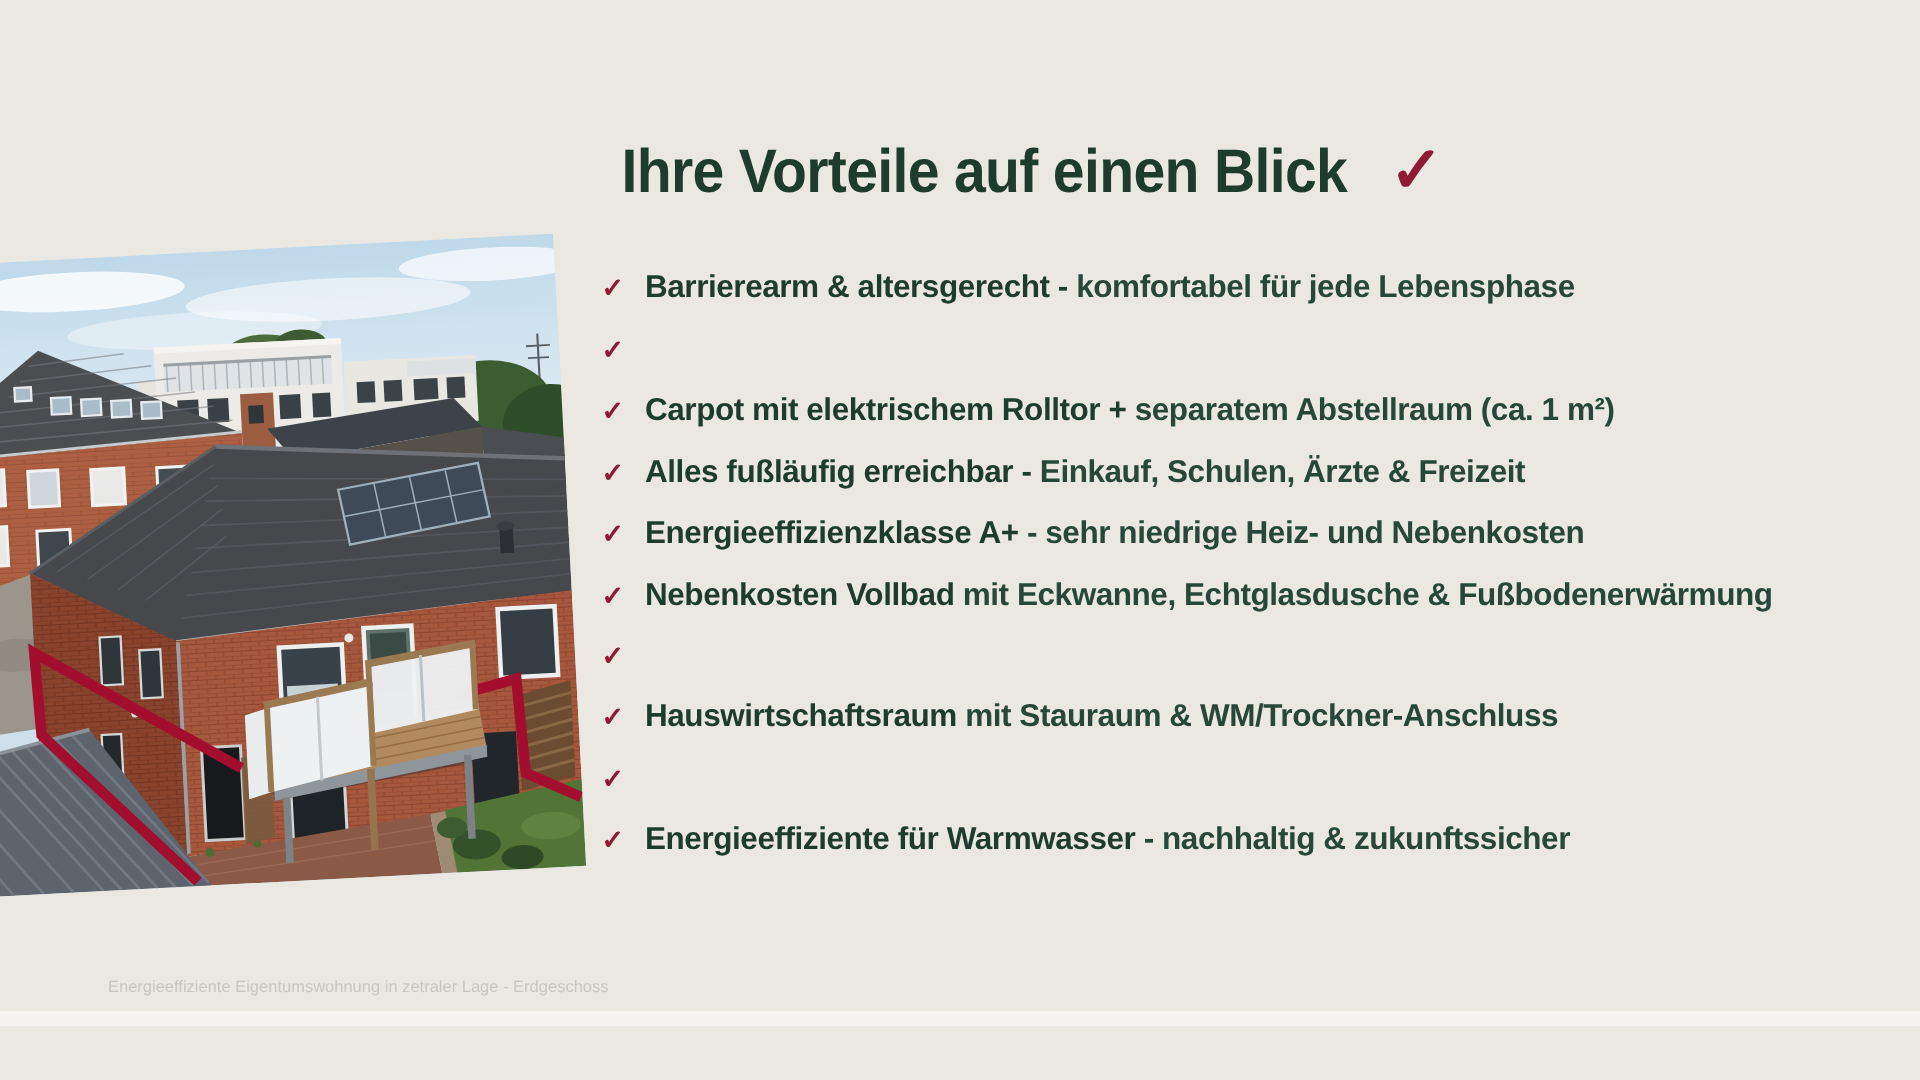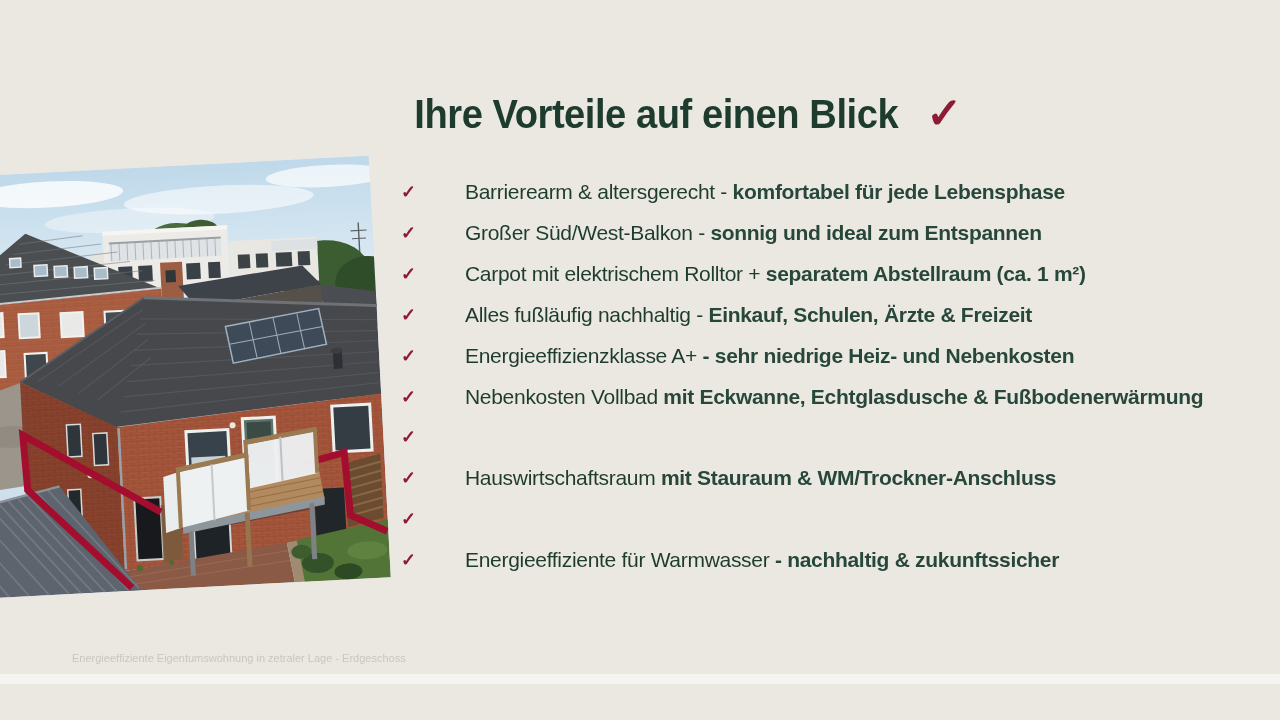--- a/index.html
+++ b/index.html
@@ -21,21 +21,21 @@
     letter-spacing:-0.5px;
   }
   .title-text{display:inline-block;transform:scaleX(0.93);transform-origin:center;}
   .title-check{color:var(--maroon);margin-left:10px;font-size:43px;}
 
   
   .bullets{position:absolute;left:401px;top:172px;}
   .bullet{display:flex;align-items:center;height:40.85px;white-space:nowrap;}
   .bcheck{color:var(--maroon);font-weight:bold;font-size:18px;width:29px;flex:none;}
   .btext{font-size:21px;color:var(--green);letter-spacing:-0.3px;}
-  .blead{font-weight:normal;margin-left:35px;}
+  .blead{font-weight:bold;}
   .brest{font-weight:bold;color:#27473a;}
 
   
   .photo-wrap{
     position:absolute;left:-22px;top:166px;width:402px;height:422px;
     transform:rotate(-3deg);overflow:hidden;background:#cfe0ec;
   }
   .photo-wrap svg{display:block;width:402px;height:422px;}
 
   
@@ -317,31 +317,30 @@
   </div>
 
   <div class="bullets" id="bullets">
     <div class="bullet">
       <span class="bcheck">✓</span>
       <span class="btext"><b class="blead">Barrierearm &amp; altersgerecht -</b> <span class="brest">komfortabel für jede Lebensphase</span></span>
     </div>
 
     <div class="bullet">
       <span class="bcheck">✓</span>
-      <span class="btext"><b class="blead">Großer Süd/West-Balkon -</b> <span class="brest">sonnig und ideal zum Entspannen</span></span>
     </div>
 
     <div class="bullet">
       <span class="bcheck">✓</span>
       <span class="btext"><b class="blead">Carpot mit elektrischem Rolltor +</b> <span class="brest">separatem Abstellraum (ca. 1 m²)</span></span>
     </div>
 
     <div class="bullet">
       <span class="bcheck">✓</span>
-      <span class="btext"><b class="blead">Alles fußläufig nachhaltig -</b> <span class="brest">Einkauf, Schulen, Ärzte &amp; Freizeit</span></span>
+      <span class="btext"><b class="blead">Alles fußläufig erreichbar -</b> <span class="brest">Einkauf, Schulen, Ärzte &amp; Freizeit</span></span>
     </div>
 
     <div class="bullet">
       <span class="bcheck">✓</span>
       <span class="btext"><b class="blead">Energieeffizienzklasse A+</b> <span class="brest">- sehr niedrige Heiz- und Nebenkosten</span></span>
     </div>
 
     <div class="bullet">
       <span class="bcheck">✓</span>
       <span class="btext"><b class="blead">Nebenkosten Vollbad</b> <span class="brest">mit Eckwanne, Echtglasdusche &amp; Fußbodenerwärmung</span></span>

